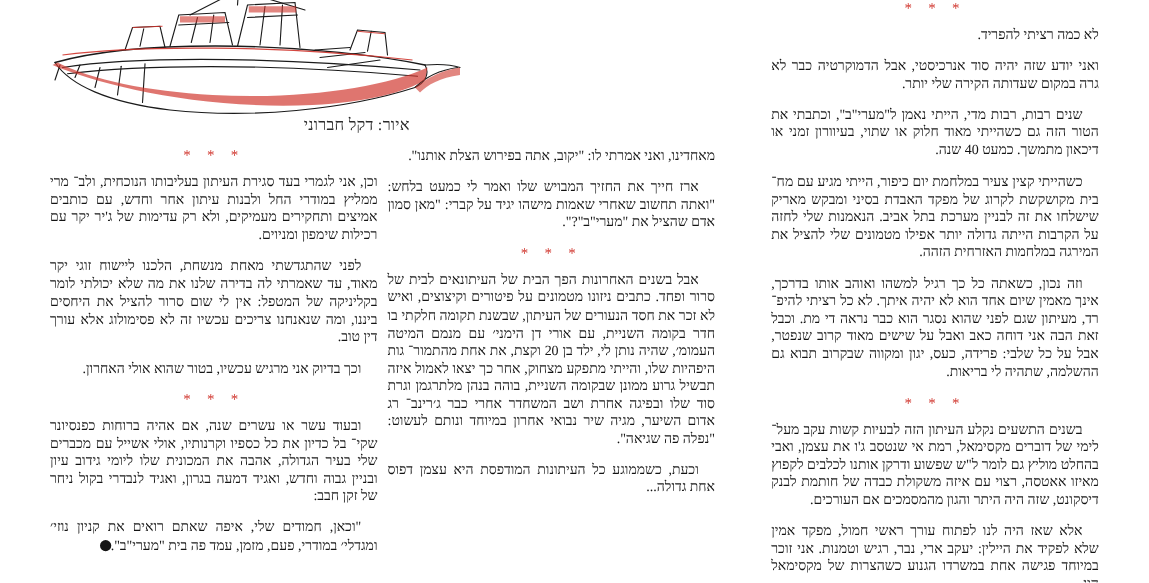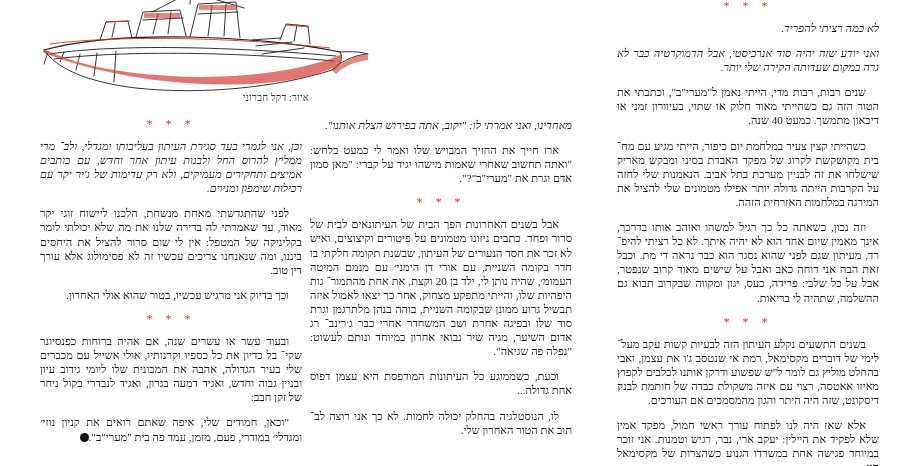--- a/index.html
+++ b/index.html
@@ -27,41 +27,41 @@
     left: 40px;
     top: -4px;
     width: 330px;
     height: 112px;
   }
   .illo-svg { display: block; }
   .illo-credit {
     position: absolute;
     left: 203px;
     top: 96px;
-    font-size: 10px;
+    font-size: 13px;
     color: #2a2a2a;
     direction: rtl;
     letter-spacing: 0.2px;
   }
 
   
   .col {
     position: absolute;
     top: 0;
     direction: rtl;
     text-align: justify;
     font-size: 11.2px;
     line-height: 14.1px;
   }
   .col p {
     margin: 0 0 11px 0;
     text-align: justify;
     text-justify: inter-word;
   }
-  .col p.noindent { text-indent: 0; font-style: italic; }
+  .col p.noindent { text-indent: 0; }
   .col p.indent { text-indent: 13px; } 
 
   .c1 { left: 617px; width: 262px; top: 0; }
   .c2 { left: 310px; width: 262px; top: 118px; }
   .c3 { left: 40px;  width: 262px; top: 118px; }
 
   
   .sep {
     text-align: center;
     color: #d0342c;
@@ -155,29 +155,28 @@
       <p class="noindent">ואני יודע שזה יהיה סוד אנרכיסטי, אבל הדמוקרטיה כבר לא גרה במקום שעדותה הקירה שלי יותר.</p>
       <p class="indent">שנים רבות, רבות מדי, הייתי נאמן ל"מערי"ב", וכתבתי את הטור הזה גם כשהייתי מאוד חלוק או שתוי, בעיוורון זמני או דיכאון מתמשך. כמעט 40 שנה.</p>
       <p class="indent">כשהייתי קצין צעיר במלחמת יום כיפור, הייתי מגיע עם מח־ בית מקושקשת לקרוג של מפקד האבדת בסיני ומבקש מאריק שישלחו את זה לבניין מערכת בתל אביב. הנאמנות שלי לחזה על הקרבות הייתה גדולה יותר אפילו מטמונים שלי להציל את המירגה במלחמות האזרחית הזהה.</p>
       <p class="indent">וזה נכון, כשאתה כל כך רגיל למשהו ואוהב אותו בדרכך, אינך מאמין שיום אחד הוא לא יהיה איתך. לא כל רציתי להיפ־ רד, מעיתון שגם לפני שהוא נסגר הוא כבר נראה די מת. וכבל זאת הבה אני דוחה כאב ואבל על שישים מאוד קרוב שנפטר, אבל על כל שלבי: פרידה, כעס, יגון ומקווה שבקרוב תבוא גם ההשלמה, שתהיה לי בריאות.</p>
       <div class="sep">* * *</div>
       <p class="indent">בשנים התשעים נקלע העיתון הזה לבעיות קשות עקב מעל־ לימי של דוברים מקסימאל, רמת אי שנטסב ג'ו את עצמן, ואבי בהחלט מוליץ גם לומר ל"ש שפשוע ודרקן אותנו לכלבים לקפוץ מאיזו אאטסה, רצוי עם איזה משקולת כבדה של חותמת לבנק דיסקונט, שזה היה היתר והגון מהמסמכים אם העורכים.</p>
       <p class="indent">אלא שאז היה לנו לפתוח עורך ראשי חמול, מפקד אמין שלא לפקיד את היילין: יעקב ארי, נבר, רגיש וטמנות. אני זוכר במיוחד פגישה אחת במשרדו הגנוע כשהצרות של מקסימאל היו</p>
     </div>
   <div class="col c2">
       <p class="noindent">מאחדינו, ואני אמרתי לו: "יקוב, אתה בפירוש הצלת אותנו".</p>
-      <p class="indent">ארז חייך את החזיך המבויש שלו ואמר לי כמעט בלחש: "ואתה תחשוב שאחרי שאמות מישהו יגיד על קברי: "מאן סמון אדם וגרת את "מערי"ב"?".</p>
+      <p class="indent">ארז חייך את החזיך המבויש שלו ואמר לי כמעט בלחש: "ואתה תחשוב שאחרי שאמות מישהו יגיד על קברי: "מאן סמון אדם שהציל את "מערי"ב"?".</p>
       <div class="sep">* * *</div>
       <p class="indent">אבל בשנים האחרונות הפך הבית של העיתונאים לבית של סרור ופחד. כתבים ניזונו מטמונים על פיטורים וקיצוצים, ואיש לא זכר את חסד הנעורים של העיתון, שבשנת תקומה חלקתי בו חדר בקומה השניית, עם אורי דן הימני׳ עם מנמם המיטה העמומ׳, שהיה נותן לי, ילד בן 20 וקצת, את אחת מהתמור־ גות היפהיות שלו, והייתי מתפקע מצחוק, אחר כך יצאו לאמול איזה תבשיל גרוע ממונן שבקומה השניית, בוהה בנהן מלתרגמן וגרת סוד שלו ובפיגה אחרת ושב המשחדר אחרי כבר ג׳רינב־ רג אדום השיער, מגיה שיר נבואי אחרון במיוחד ונותם לעשוט: "נפלה פה שגיאה".</p>
       <p class="indent">וכעת, כשממוגע כל העיתונות המודפסת היא עצמן דפוס אחת גדולה...</p>
-      <p class="indent">לו, הנוסטלגיה בהחלק יכולה לחמות. לא כך אני רוצה לב־ תוב את הטור האחרון שלי.</p>
     </div>
   <div class="col c3">
       <div class="sep first">* * *</div>
-      <p class="noindent">וכן, אני לגמרי בעד סגירת העיתון בעליבותו ומגדלי, ולב־ מרי ממליץ להרוס החל ולבנות עיתון אחר וחדש, עם כותבים אמיצים ותחקירים מעמיקים, ולא רק עדימות של ג'יר יקר עם רכילות שימפון ומניוים.</p>
+      <p class="noindent">וכן, אני לגמרי בעד סגירת העיתון בעליבותו הנוכחית, ולב־ מרי ממליץ במודרי החל ולבנות עיתון אחר וחדש, עם כותבים אמיצים ותחקירים מעמיקים, ולא רק עדימות של ג'יר יקר עם רכילות שימפון ומניוים.</p>
       <p class="indent">לפני שהתגדשתי מאחת מנשחת, הלכנו ליישוח זוגי יקר מאוד, עד שאמרתי לה בדירה שלנו את מה שלא יכולתי לומר בקליניקה של המטפל: אין לי שום סרור להציל את היחסים ביננו, ומה שנאנחנו צריכים עכשיו זה לא פסימולוג אלא עורך דין טוב.</p>
       <p class="indent">וכך בדיוק אני מרגיש עכשיו, בטור שהוא אולי האחרון.</p>
       <div class="sep">* * *</div>
       <p class="indent">ובעוד עשר או עשרים שנה, אם אהיה ברוחות כפנסיונר שקי־ בל כדיון את כל כספיו וקרנותיו, אולי אשייל עם מכברים שלי בעיר הגדולה, אהבה את המכונית שלו ליומי גידוב עיון ובניין גבוה וחדש, ואגיד דמעה בגרון, ואגיד לנבדרי בקול ניחר של זקן חבב:</p>
       <p class="indent">"וכאן, חמודים שלי, איפה שאתם רואים את קניון נוזי׳ ומגדלי׳ במודרי, פעם, מזמן, עמד פה בית "מערי"ב".<span class="endmark">✕</span></p>
     </div>
 
 </div>
 
 </body></html>

